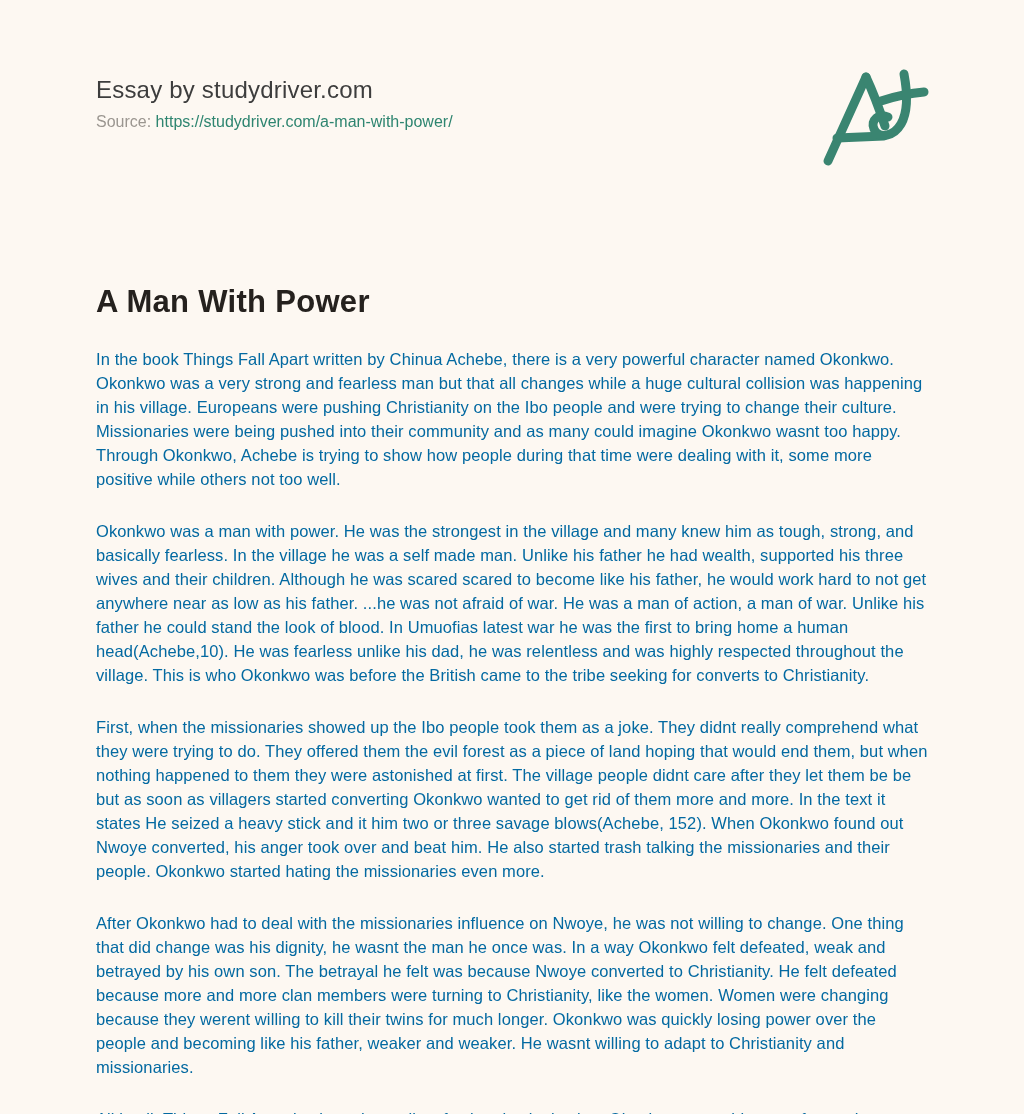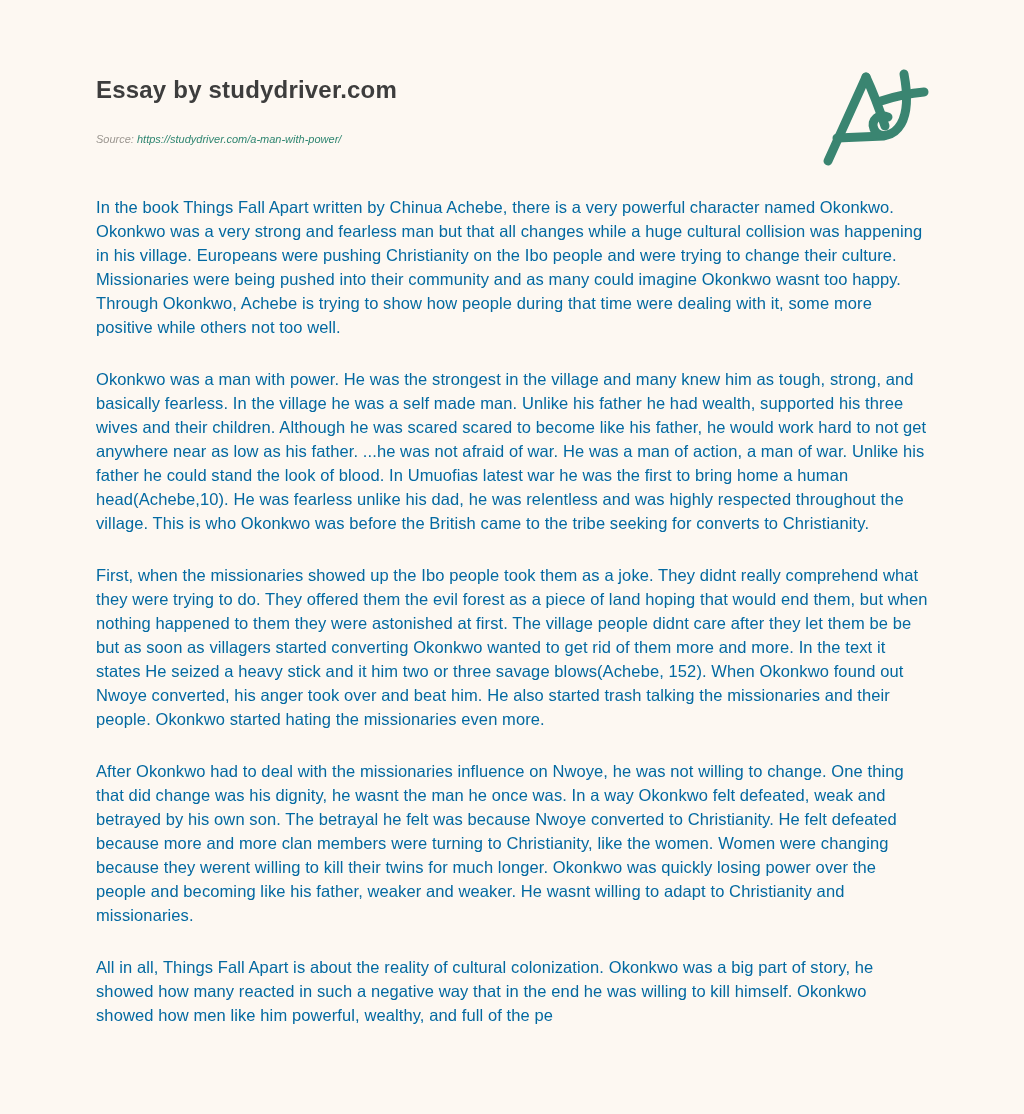--- a/index.html
+++ b/index.html
@@ -16,29 +16,28 @@
     padding: 76px 96px 0 96px;
     position: relative;
   }
   .header {
     display: flex;
     justify-content: space-between;
     align-items: flex-start;
   }
   .header-title {
     font-size: 24px;
-    font-weight: bold;
+    font-weight: normal;
     color: #3d3d3d;
     letter-spacing: 0.2px;
   }
   .source-line {
-    margin-top: 29px;
-    font-size: 11px;
+    margin-top: 9px;
+    font-size: 16px;
     color: #9b9690;
-    font-style: italic;
   }
   .source-line a {
     color: #2e8570;
     text-decoration: none;
   }
   .logo {
     width: 112px;
     height: 104px;
     margin-top: -12px;
     margin-right: -4px;
@@ -82,20 +81,21 @@
         <path d="M7 97 L45 13"></path>
         <path d="M45 13 C52 28 58 44 64 62"></path>
         <path d="M16 74 L63 72"></path>
 
         <path d="M60 37 C75 32 90 29 103 28"></path>
         <path d="M83 10 C86 26 88 46 80 60 C73 72 58 76 53 65 C49 56 58 49 67 53"></path>
       </svg>
     </div>
   </div>
 
+  <h1 class="essay-title">A Man With Power</h1>
 
   <div class="essay-body">
     <p>In the book Things Fall Apart written by Chinua Achebe, there is a very powerful character named Okonkwo. Okonkwo was a very strong and fearless man but that all changes while a huge cultural collision was happening in his village. Europeans were pushing Christianity on the Ibo people and were trying to change their culture. Missionaries were being pushed into their community and as many could imagine Okonkwo wasnt too happy. Through Okonkwo, Achebe is trying to show how people during that time were dealing with it, some more positive while others not too well.</p>
     <p>Okonkwo was a man with power. He was the strongest in the village and many knew him as tough, strong, and basically fearless. In the village he was a self made man. Unlike his father he had wealth, supported his three wives and their children. Although he was scared scared to become like his father, he would work hard to not get anywhere near as low as his father. ...he was not afraid of war. He was a man of action, a man of war. Unlike his father he could stand the look of blood. In Umuofias latest war he was the first to bring home a human head(Achebe,10). He was fearless unlike his dad, he was relentless and was highly respected throughout the village. This is who Okonkwo was before the British came to the tribe seeking for converts to Christianity.</p>
     <p>First, when the missionaries showed up the Ibo people took them as a joke. They didnt really comprehend what they were trying to do. They offered them the evil forest as a piece of land hoping that would end them, but when nothing happened to them they were astonished at first. The village people didnt care after they let them be be but as soon as villagers started converting Okonkwo wanted to get rid of them more and more. In the text it states He seized a heavy stick and it him two or three savage blows(Achebe, 152). When Okonkwo found out Nwoye converted, his anger took over and beat him. He also started trash talking the missionaries and their people. Okonkwo started hating the missionaries even more.</p>
     <p>After Okonkwo had to deal with the missionaries influence on Nwoye, he was not willing to change. One thing that did change was his dignity, he wasnt the man he once was. In a way Okonkwo felt defeated, weak and betrayed by his own son. The betrayal he felt was because Nwoye converted to Christianity. He felt defeated because more and more clan members were turning to Christianity, like the women. Women were changing because they werent willing to kill their twins for much longer. Okonkwo was quickly losing power over the people and becoming like his father, weaker and weaker. He wasnt willing to adapt to Christianity and missionaries.</p>
     <p>All in all, Things Fall Apart is about the reality of cultural colonization. Okonkwo was a big part of story, he showed how many reacted in such a negative way that in the end he was willing to kill himself. Okonkwo showed how men like him powerful, wealthy, and full of the pe</p>
   </div>
 
 </div>

